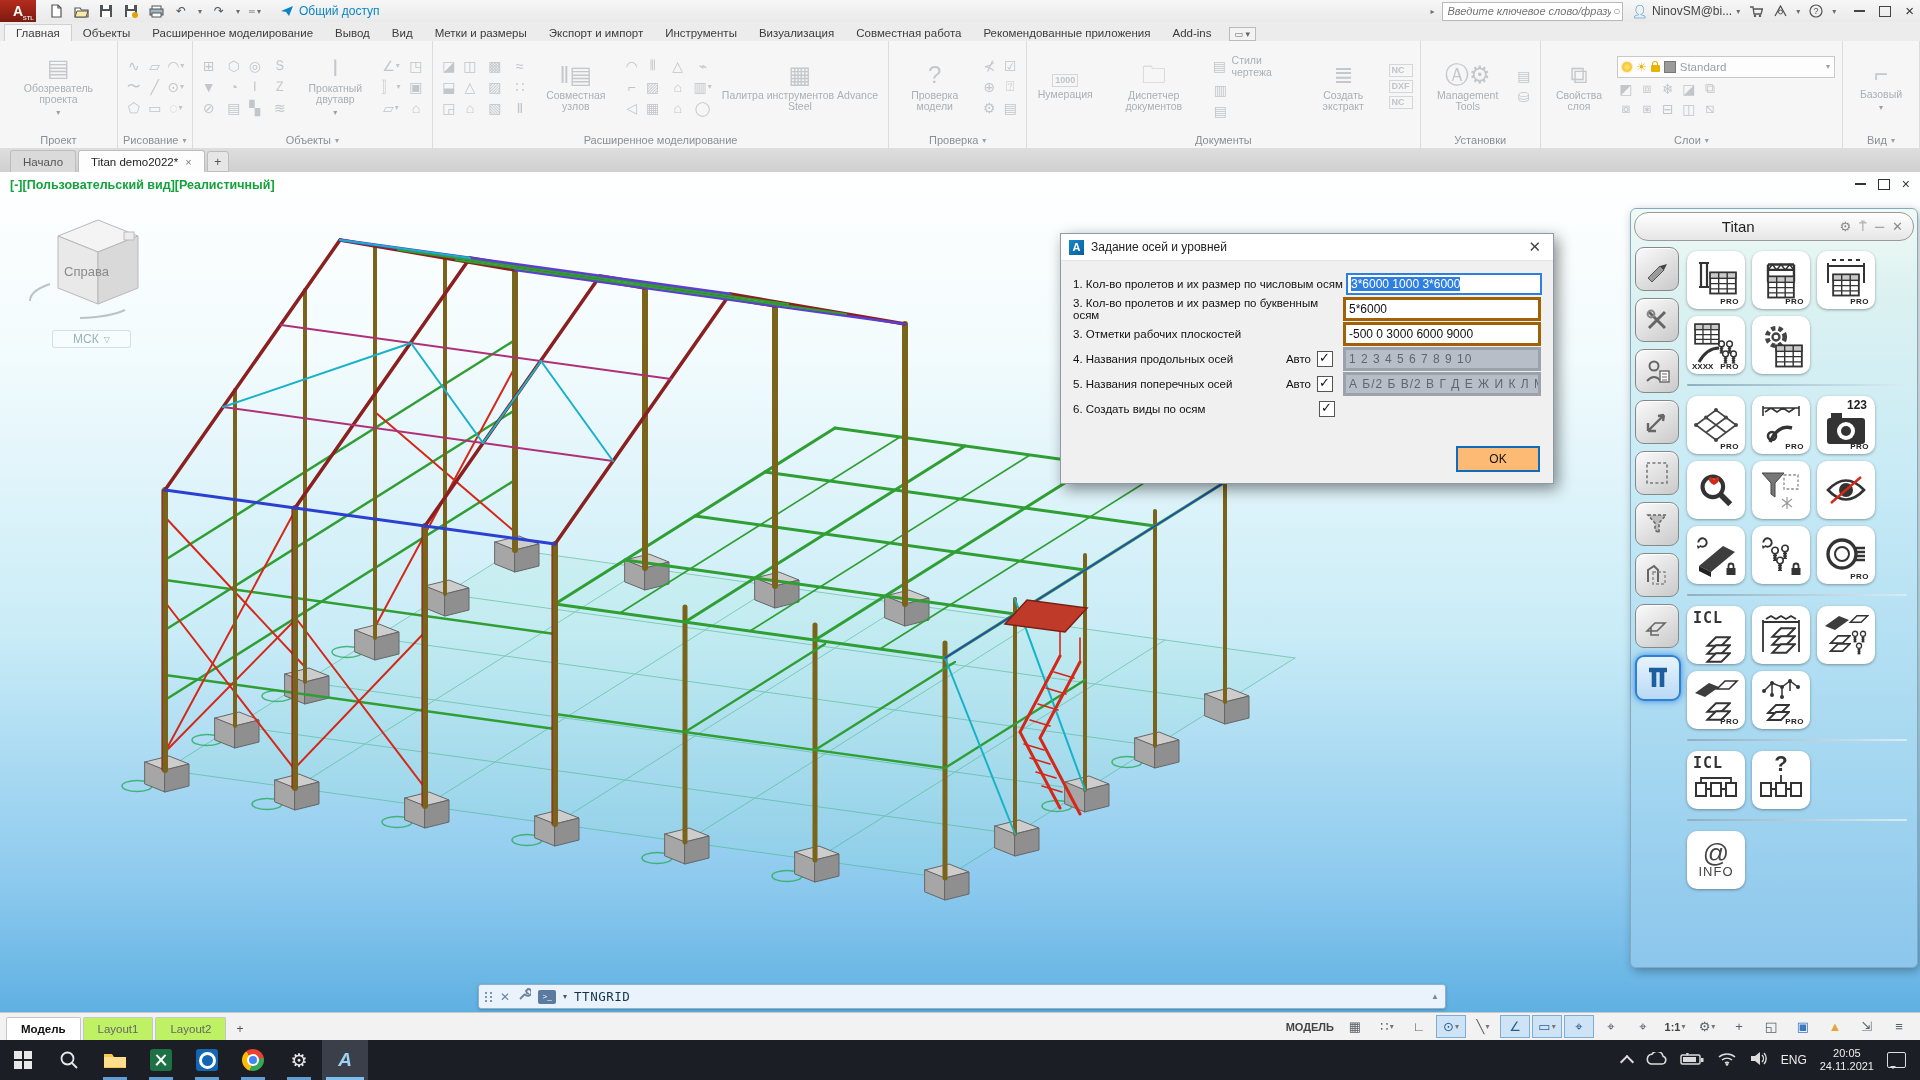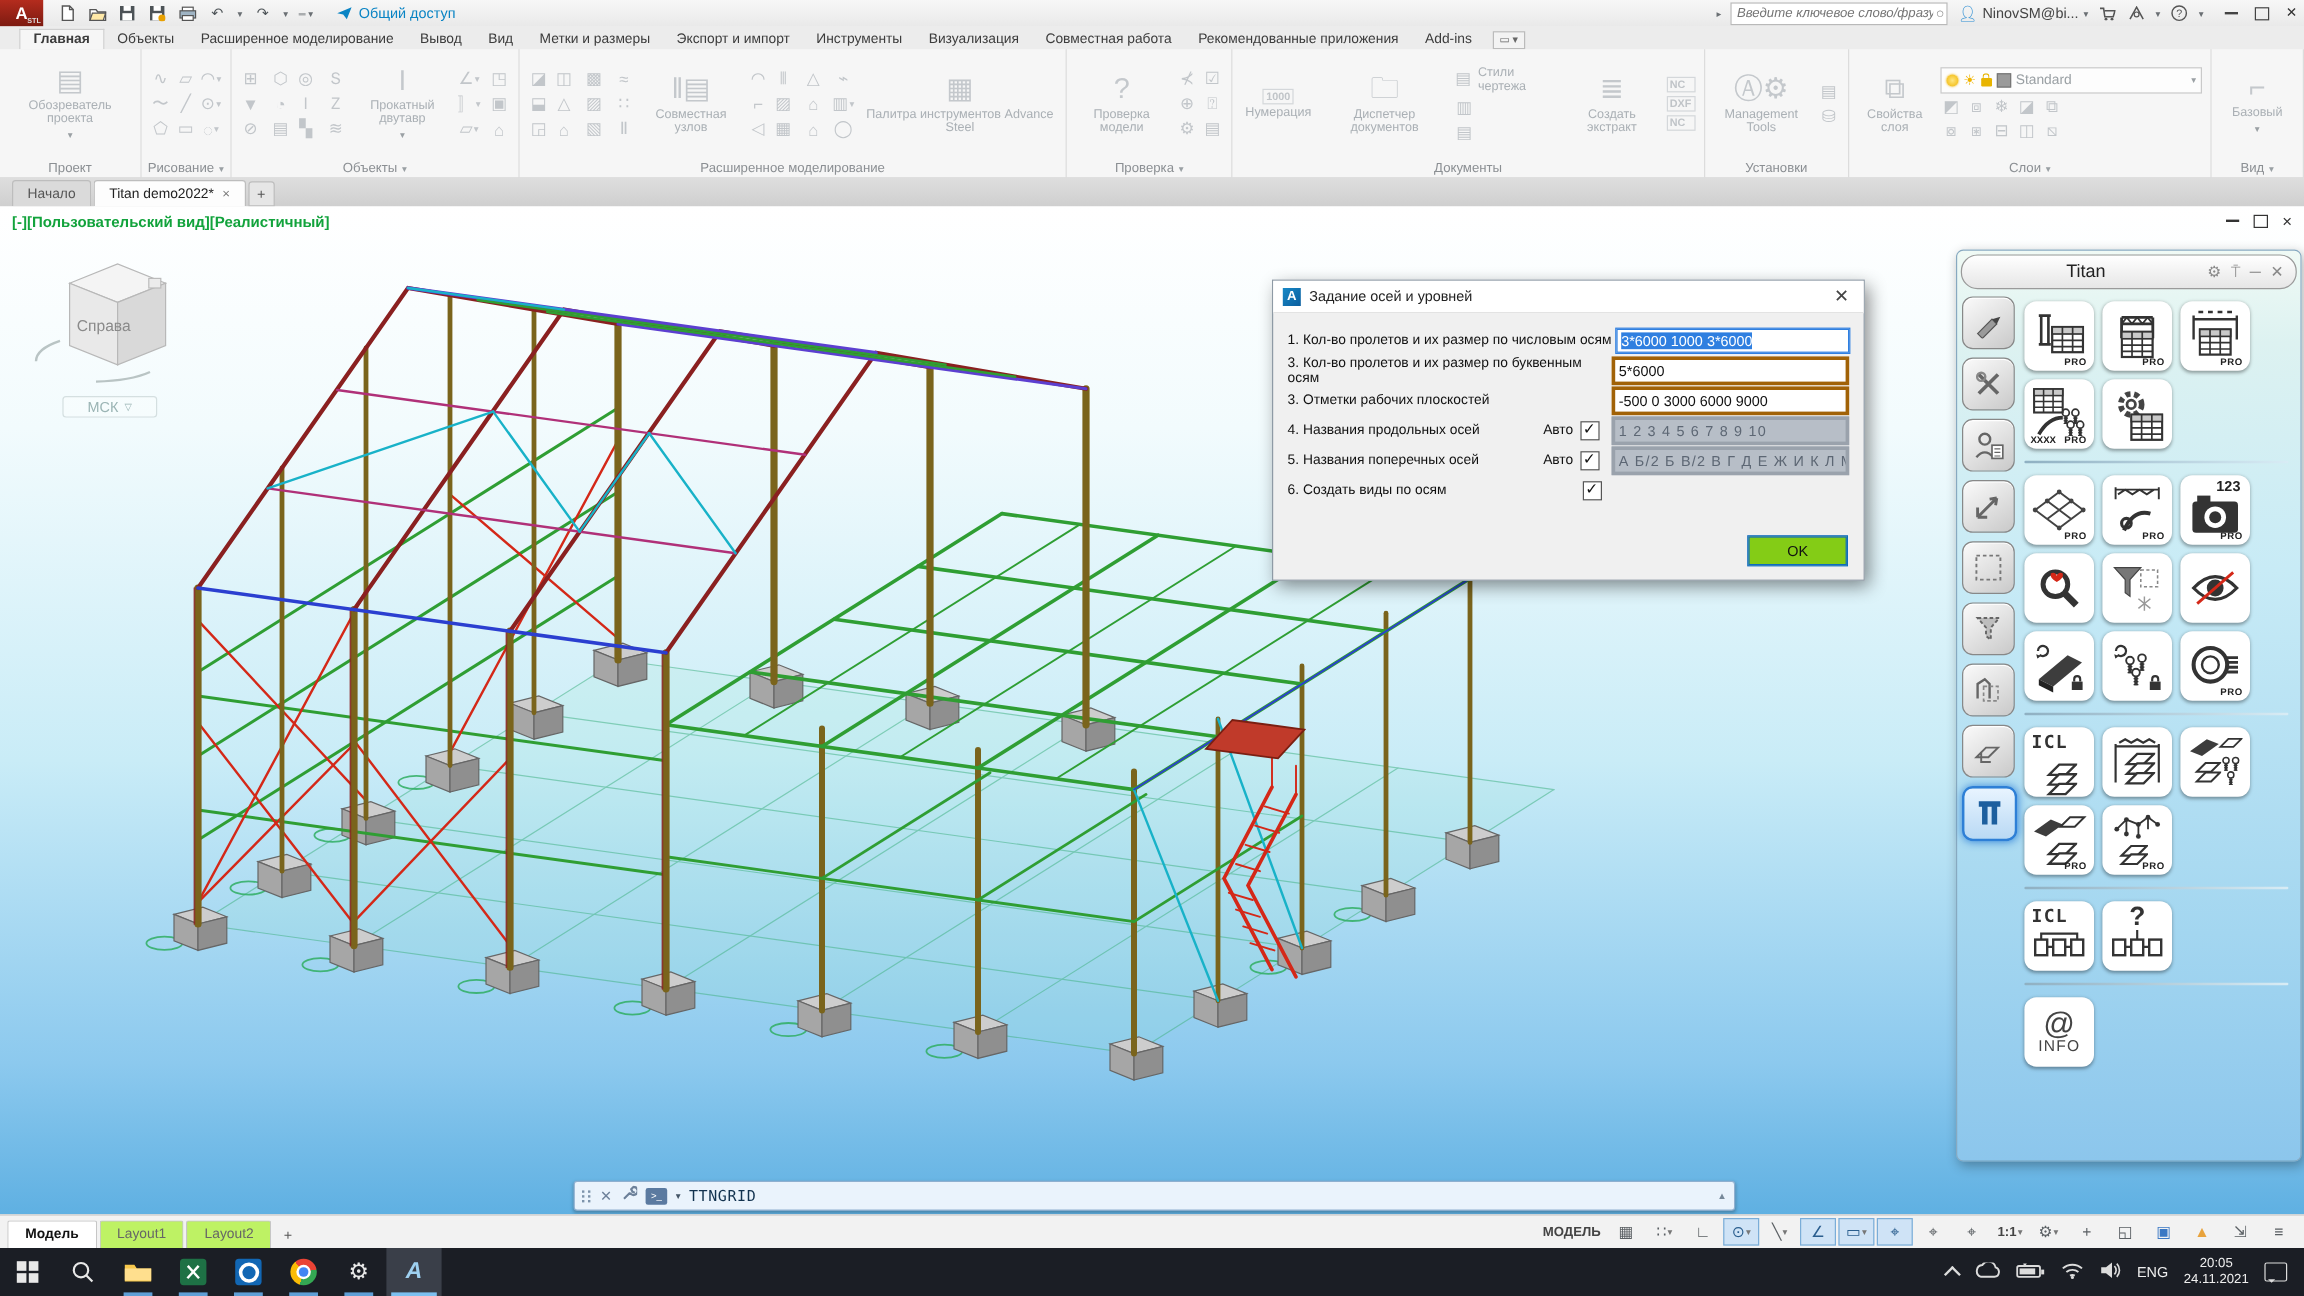--- a/index.html
+++ b/index.html
@@ -26,21 +26,21 @@
   .mglass{color:#8a8a8a;font-size:12px;}
   .acct{display:flex;align-items:center;gap:4px;color:#444;font-size:12px;}
   .acct .pers{color:#2e8fd4;font-size:13px;}
   .winbtns{display:flex;align-items:center;gap:14px;margin-left:10px;color:#333;}
   .wmin{width:11px;height:2px;background:#444;}
   .wmax{width:10px;height:9px;border:1.5px solid #444;position:relative;}
   .wclose{font-size:15px;line-height:10px;color:#333;}
   
   .rtabs{position:absolute;left:0;top:22px;width:1920px;height:19px;background:#ececec;display:flex;align-items:flex-end;padding-left:4px;box-sizing:border-box;}
   .rtab{padding:2px 11px;font-size:11.5px;color:#3c3c3c;white-space:nowrap;}
-  .rtab.active{background:#f6f6f6;border:1px solid #d0d0d0;border-bottom:0;font-weight:bold;margin-left:12px;}
+  .rtab.active{background:#f6f6f6;border:1px solid #d0d0d0;border-bottom:0;font-weight:normal;}
   .rtab-more{margin-left:6px;font-size:9px;color:#666;border:1px solid #bbb;background:#f3f3f3;padding:1px 5px;}
   
   .ribbon{position:absolute;left:0;top:41px;width:1920px;height:107px;background:#f6f6f6;
           border-bottom:1px solid #bfbfbf;display:flex;}
   .panel{display:flex;flex-direction:column;border-right:1px solid #dcdcdc;}
   .pbody{flex:1;display:flex;align-items:center;padding:3px 7px;gap:7px;}
   .plabel{height:16px;text-align:center;font-size:11px;color:#8b8f93;display:flex;align-items:center;justify-content:center;gap:4px;}
   .pcar{font-size:8px;color:#9aa0a4;}
   .bigbtn{display:flex;flex-direction:column;align-items:center;justify-content:center;gap:2px;
           color:#aab0b5;font-size:10.5px;text-align:center;line-height:11px;min-width:62px;}
@@ -102,21 +102,21 @@
   .dauto{margin-right:6px;color:#111;}
   .dcheck{width:14px;height:14px;background:#fff;border:1px solid #555;margin-right:10px;position:relative;flex:none;}
   .dcheck.checked::after{content:"✓";position:absolute;left:1px;top:-2px;font-size:13px;color:#111;}
   .dfield{width:186px;height:18px;border:3px solid #a16207;background:#fff;display:flex;align-items:center;
           padding:0 3px;font-size:12px;color:#111;white-space:nowrap;overflow:hidden;flex:none;}
   .dfield.focus{border:1px solid var(--accent);outline:1px solid var(--accent);}
   .dfield.focus span{background:var(--selection);color:#fff;}
   .dfield.disabled{background:#b7bec7;color:#5d6774;border-color:#9aa2ac;letter-spacing:1px;}
   .dspacer38{width:38px;flex:none;} .dspacer196{width:196px;flex:none;}
   .dfoot{position:absolute;right:14px;bottom:12px;}
-  .dok{width:80px;height:22px;background:#84cc16;border:1px solid #0f6cbd;outline:1px solid #0f6cbd;
+  .dok{width:80px;height:22px;background:#fdba74;border:1px solid #0f6cbd;outline:1px solid #0f6cbd;
        display:flex;align-items:center;justify-content:center;font-size:12px;color:#111;}
   
   .palette{position:absolute;left:1630px;top:36px;width:286px;height:758px;border-radius:6px;
            border:1px solid #87a9c0;box-shadow:2px 3px 10px rgba(0,0,0,.3);
            background:linear-gradient(180deg,#f0faf5 0%,#ddf2f1 10%,#c8ebf6 35%,#a3d6f0 75%,#8cc6ec 100%);}
   .pal-title{margin:3px 3px 0 3px;height:27px;border-radius:14px;background:linear-gradient(#ffffff,#e6e6e6);
              border:1px solid #9a9a9a;display:flex;align-items:center;padding:0 10px;gap:8px;}
   .pal-title .t{flex:1;text-align:center;font-size:15px;color:#222;}
   .pal-hico{color:#8a8a8a;font-size:13px;line-height:13px;}
   .pal-rail{position:absolute;left:4px;top:38px;display:flex;flex-direction:column;gap:7px;}

